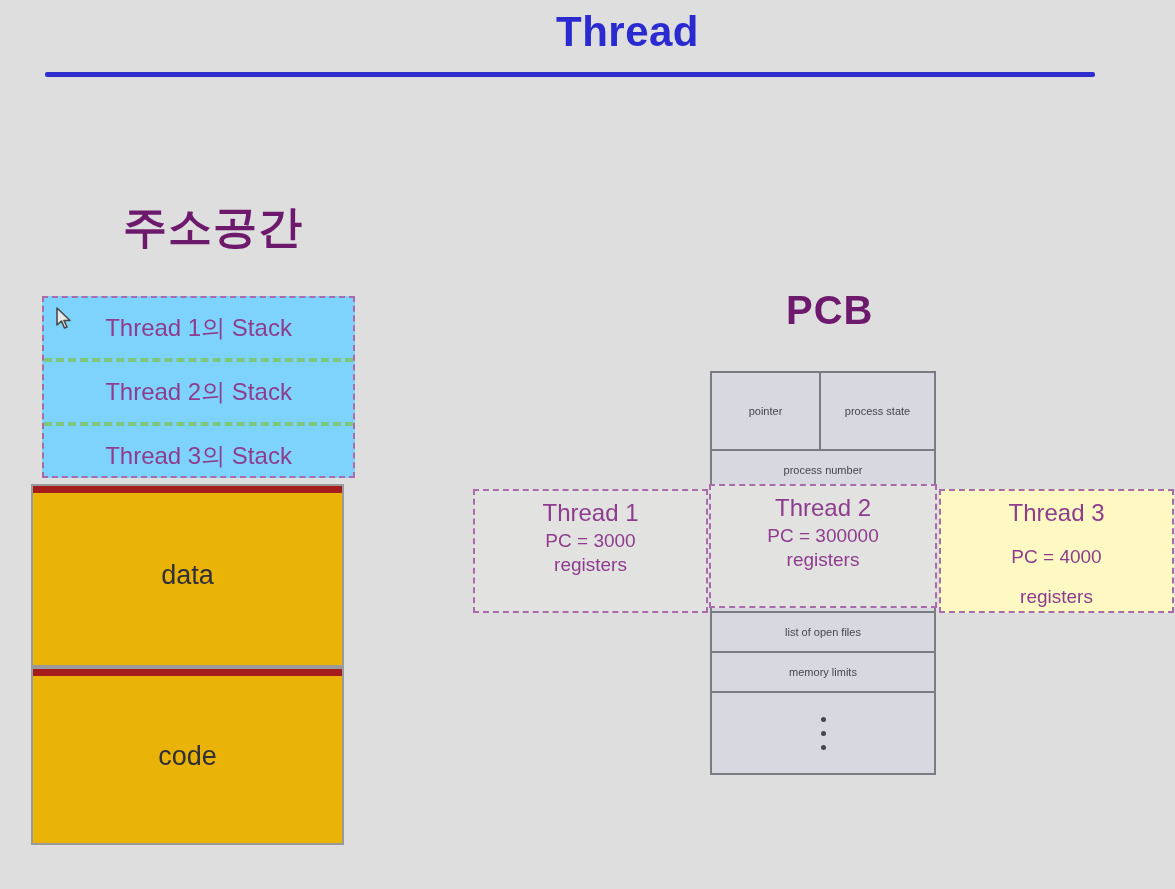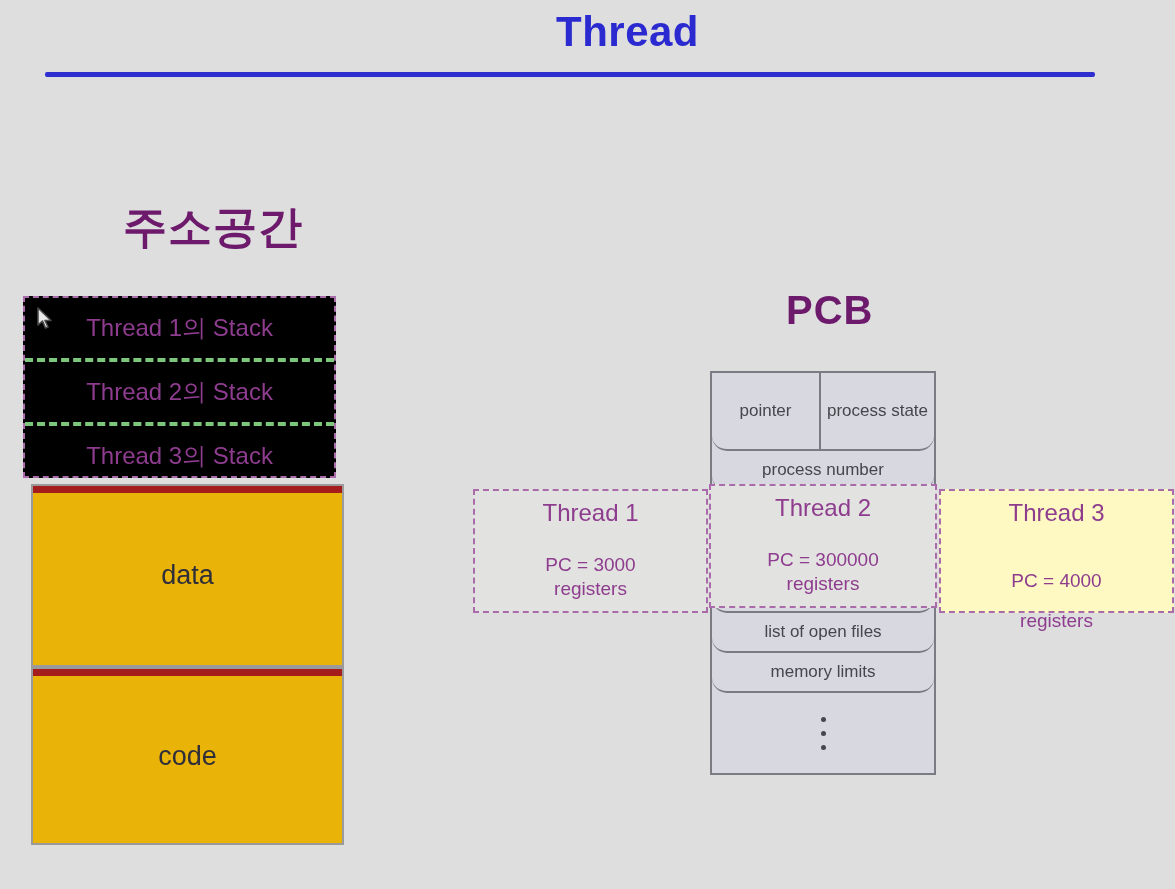--- a/index.html
+++ b/index.html
@@ -46,27 +46,27 @@
     top: 198px;
     font-size: 44px;
     font-weight: bold;
     color: #6d1a6d;
     letter-spacing: 1px;
     margin-left: 35px;
   }
 
   .stack-group {
     position: absolute;
-    left: 23px;
+    left: 42px;
     top: 296px;
     width: 313px;
     height: 182px;
     border: 2px dashed #a96ba9;
     box-sizing: border-box;
-    background: #000000;
+    background: #7dd3fc;
   }
   .stack-row {
     height: 60px;
     position: relative;
     display: flex;
     align-items: center;
     justify-content: center;
     color: #8e3c8e;
     font-size: 24px;
   }
@@ -135,22 +135,21 @@
     top: 371px;
     width: 226px;
     border: 2px solid #7b7b83;
     box-sizing: border-box;
     background: #d8d8e0;
   }
   .pcb-row {
     border-bottom: 2px solid #7b7b83;
     display: flex;
     color: #46464c;
-    font-size: 17px;
-    border-radius: 15px;
+    font-size: 11px;
   }
   .pcb-row:last-child { border-bottom: none; }
 
   .pcb-top {
     height: 76px;
   }
   .pcb-cell {
     display: flex;
     align-items: center;
     justify-content: center;
@@ -194,21 +193,21 @@
     box-sizing: border-box;
     display: flex;
     flex-direction: column;
     align-items: center;
     justify-content: flex-start;
     padding-top: 8px;
   }
   .thread-name {
     font-size: 24px;
     color: #8e3c8e;
-    margin-bottom: 26px;
+    margin-bottom: 2px;
     white-space: nowrap;
   }
   .thread-pc, .thread-regs {
     font-size: 19px;
     color: #8e3c8e;
     line-height: 1.25;
     white-space: nowrap;
   }
   #thread-box-1 {
     left: 473px; top: 489px; width: 235px; height: 124px;

